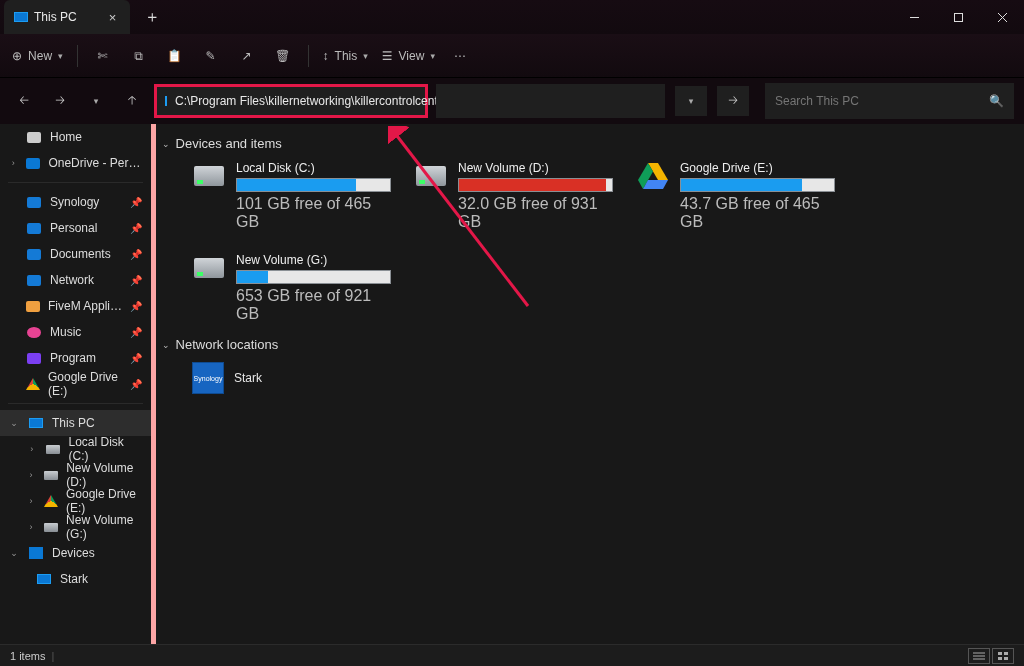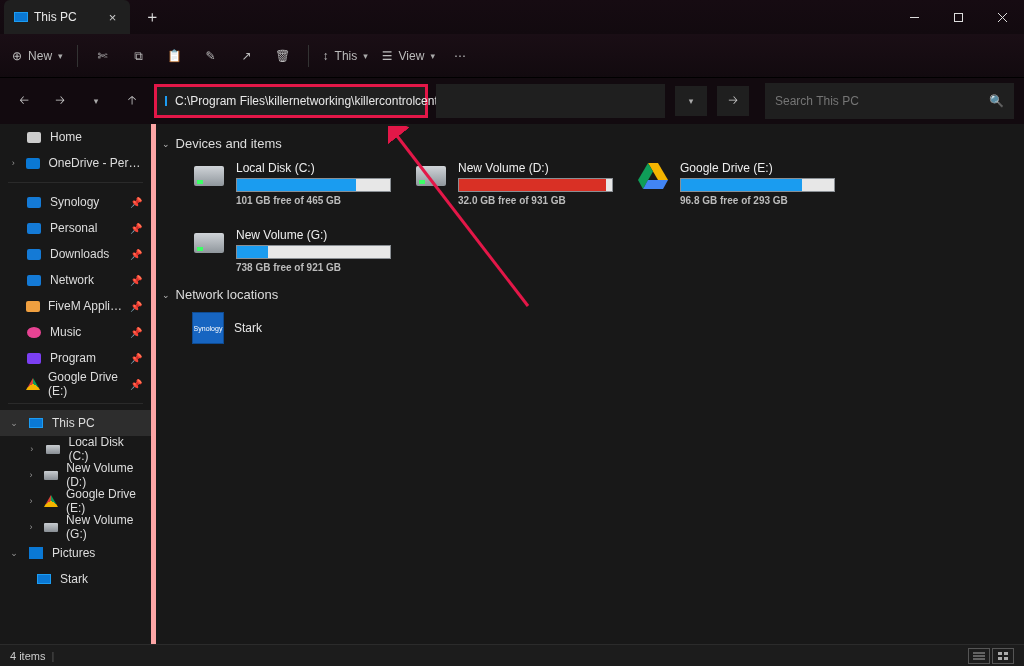--- a/index.html
+++ b/index.html
@@ -81,21 +81,21 @@
   .drive{display:flex;gap:10px; width:200px;}
   .drive-ico{width:34px;height:30px;display:flex;align-items:center;justify-content:center;}
   .drive-ico .disk{width:30px;height:20px;background:linear-gradient(#d0d4d8,#8f969c);border-radius:2px;position:relative;}
   .drive-ico .disk::after{content:"";position:absolute;left:3px;bottom:2px;width:6px;height:4px;background:#3cff66;}
   .drive-body{flex:1;}
   .drive-name{font-size:12px;color:#eee;margin-bottom:3px;}
   .bar{width:155px;height:14px;background:#e7e7e7;border:1px solid #8a8f94;position:relative;margin-bottom:3px;}
   .bar-fill{position:absolute;left:0;top:0;bottom:0;}
   .blue{background:#1a9cf0;}
   .red{background:#d93025;}
-  .drive-sub{font-size:10px;color:#bcbcbc;font-weight:bold;}
+  .drive-sub{font-size:16px;color:#bcbcbc;}
   .netloc{display:flex;gap:10px;padding:6px 0 0 30px;align-items:center;}
   .netbox{width:32px;height:32px;background:#1765c1;border:1px solid #0f4b91;display:flex;align-items:center;justify-content:center;color:#fff;font-size:7px;}
   
   .status{height:22px;background:#1c1c1c;border-top:1px solid #2b2b2b;display:flex;align-items:center;padding:0 10px;font-size:11px;color:#ccc;}
   .status .spacer{flex:1;}
   .viewmode{display:flex;gap:2px;}
   .vm{width:22px;height:16px;border:1px solid #555;display:flex;align-items:center;justify-content:center;}
   
   .anno-arrow{position:absolute; left:388px; top:126px; pointer-events:none;}
   svg{display:block;}
@@ -236,21 +236,21 @@
         <span class="side-ico">
           <span class="sq folderblue"></span>
         </span>
         <span>Personal</span>
         <span class="pin">📌</span>
       </div>
     <div class="side-item indent">
         <span class="side-ico">
           <span class="sq folderblue"></span>
         </span>
-        <span>Downloads</span>
+        <span>Documents</span>
         <span class="pin">📌</span>
       </div>
     <div class="side-item indent">
         <span class="side-ico">
           <span class="sq folderblue"></span>
         </span>
         <span>Network</span>
         <span class="pin">📌</span>
       </div>
     <div class="side-item indent">
@@ -318,21 +318,21 @@
           <span class="disk-mini"></span>
         </span>
         <span>New Volume (G:)</span>
       </div>
 
     <div class="side-item">
       <span class="side-exp">⌄</span>
       <span class="side-ico">
           <span class="net-mini"></span>
         </span>
-      <span>Pictures</span>
+      <span>Devices</span>
     </div>
     <div class="side-item indent2">
       <span class="side-ico">
           <span class="pc-mini"></span>
         </span>
       <span>Stark</span>
     </div>
   </div>
 
   <div class="main">
@@ -375,51 +375,51 @@
               <polygon points="10,0 20,0 30,17 20,17" fill="#f4b400"></polygon>
               <polygon points="10,0 0,17 5,26 15,8.5" fill="#0f9d58"></polygon>
               <polygon points="5,26 25,26 30,17 10,17" fill="#4285f4"></polygon>
             </svg>
         </div>
         <div class="drive-body">
           <div class="drive-name">Google Drive (E:)</div>
           <div class="bar">
               <div class="bar-fill blue" style="width:79%"></div>
             </div>
-          <div class="drive-sub">96.8 GB free of 293 GB</div>
+          <div class="drive-sub">43.7 GB free of 465 GB</div>
         </div>
       </div>
 
       <div class="drive">
         <div class="drive-ico">
             <div class="disk"></div>
           </div>
         <div class="drive-body">
           <div class="drive-name">New Volume (G:)</div>
           <div class="bar">
               <div class="bar-fill blue" style="width:20%"></div>
             </div>
-          <div class="drive-sub">738 GB free of 921 GB</div>
+          <div class="drive-sub">653 GB free of 921 GB</div>
         </div>
       </div>
     </div>
 
     <div class="section-hdr" style="margin-top:8px">
       <span class="chev">⌄</span>
       <span>Network locations</span>
     </div>
     <div class="netloc">
       <div class="netbox">Synology</div>
       <span>Stark</span>
     </div>
   </div>
 </div>
 
 <div class="status">
-  <span>4 items</span>
+  <span>1 items</span>
   <span style="margin:0 6px;color:#555">|</span>
   <div class="spacer"></div>
   <div class="viewmode">
     <div class="vm">
         <svg width="12" height="10">
           <line x1="0" y1="2" x2="12" y2="2" stroke="#aaa"></line>
           <line x1="0" y1="5" x2="12" y2="5" stroke="#aaa"></line>
           <line x1="0" y1="8" x2="12" y2="8" stroke="#aaa"></line>
         </svg>
       </div>

